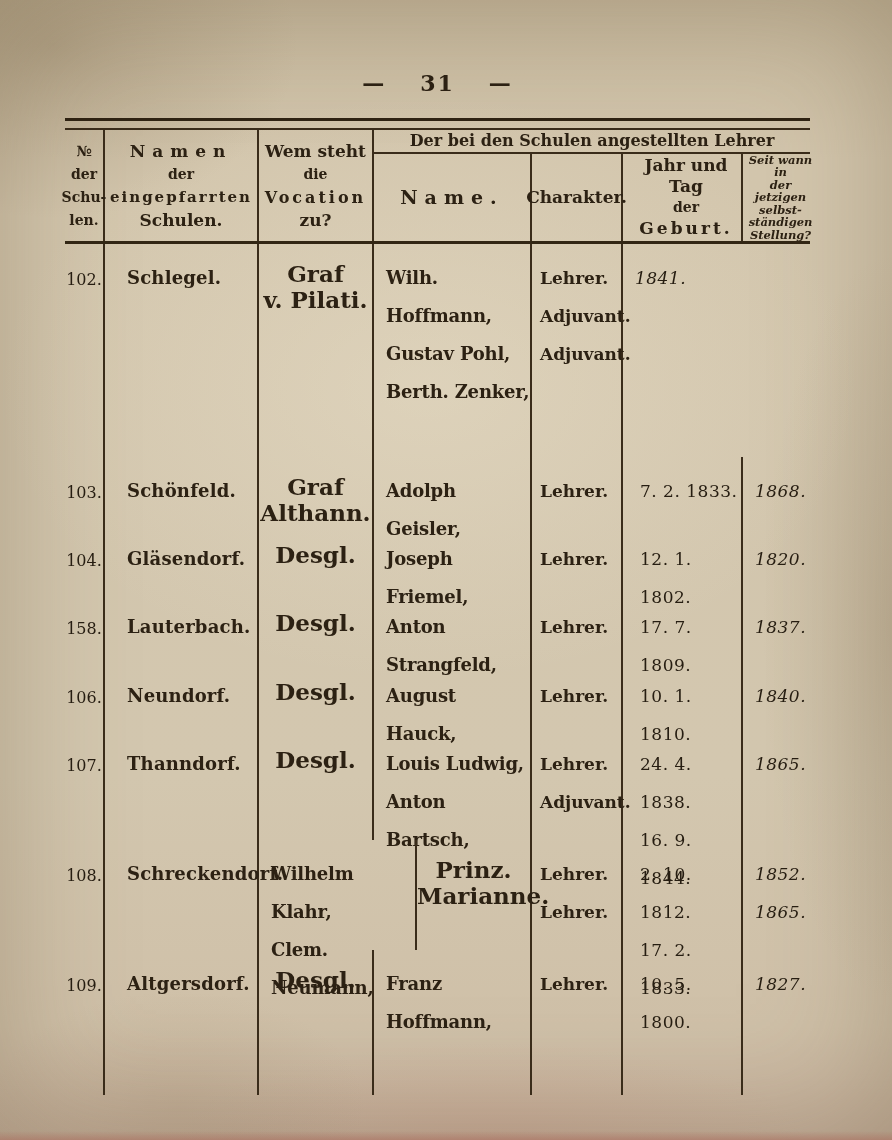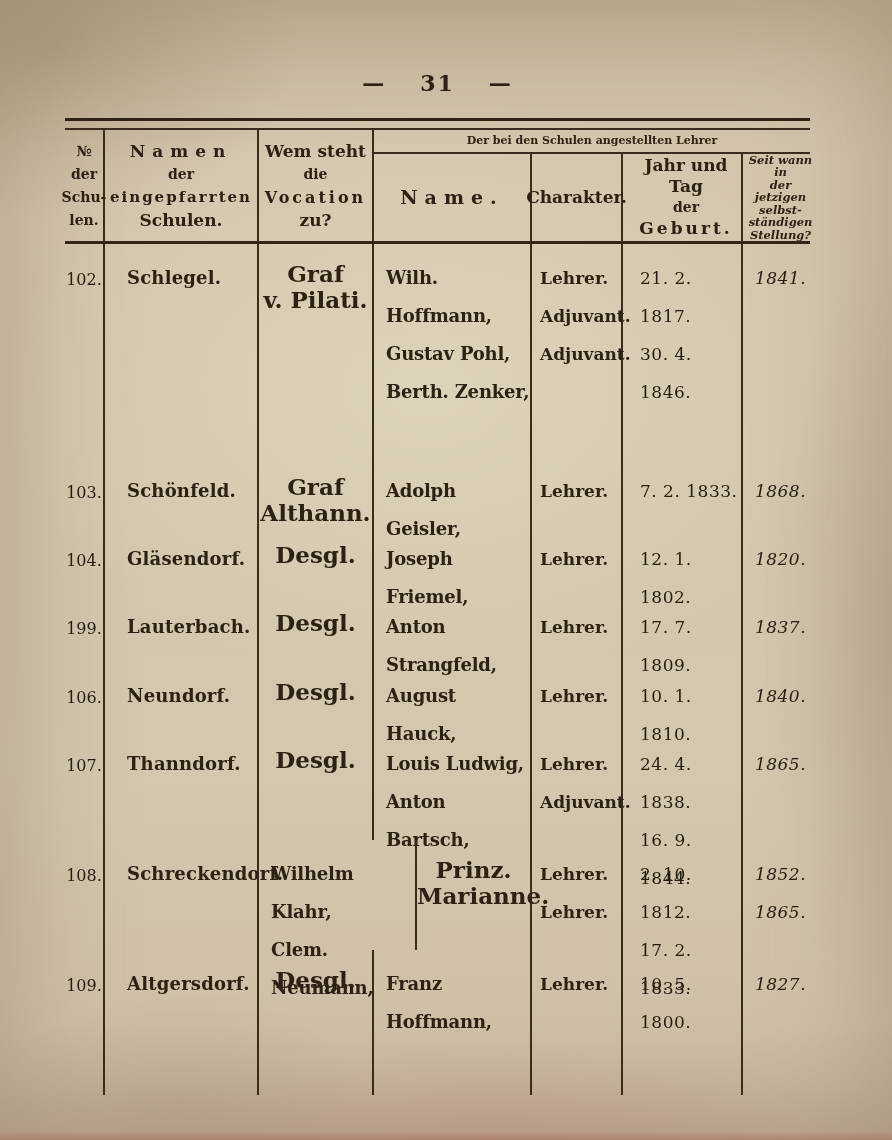--- a/index.html
+++ b/index.html
@@ -49,21 +49,21 @@
   .h-school span,.h-voc span{display:block;line-height:23px;}
   .hl-big{font-size:17px;letter-spacing:7px;}
   .hl-sm{font-size:14px;}
   .hl-spread{font-size:15px;letter-spacing:2px;}
   .hl-voc{font-size:16px;letter-spacing:3px;}
   .hl-plain{font-size:17px;}
   .hgroup{width:436px;display:flex;flex-direction:column;}
   .hspan{
     height:27px;border-bottom:2px solid #3a2c1a;
     display:flex;align-items:center;justify-content:center;
-    color:#2c2113;font-size:11px;font-weight:700;
+    color:#2c2113;font-size:16px;font-weight:700;
   }
   .hsub{display:flex;flex:1;}
   .h-name{font-size:19px;letter-spacing:7px;}
   .h-char{font-size:17px;}
   .h-birth span{display:block;line-height:21px;}
   .hb1{font-size:17px;} .hb2{font-size:14px;} .hb3{font-size:17px;letter-spacing:3px;}
   .h-since{font-size:11.5px;line-height:12.5px;white-space:pre-line;}
   
   .tbody{height:851px;overflow:hidden;}
   .row{display:flex;}
@@ -144,22 +144,20 @@
         <div class="c c1 vr cell numc no">102.</div>
         <div class="c c2 vr cell frak school">Schlegel.</div>
         <div class="c c3 vr cell frak voc">Graf
 v. Pilati.</div>
         <div class="c c4 vr cell frak names">Wilh. Hoffmann,
 Gustav Pohl,
 Berth. Zenker,</div>
         <div class="c c5 vr cell frak char">Lehrer.
 Adjuvant.
 Adjuvant.</div>
-        <div class="c c6 vr cell numc birth">21. 2. 1817.
-30. 4. 1846.</div>
         <div class="c c7 cell numc since">1841.</div>
       </div>
 
       <div class="row r1">
         <div class="c c1 vr cell numc no">103.</div>
         <div class="c c2 vr cell frak school">Schönfeld.</div>
         <div class="c c3 vr cell frak voc">Graf
 Althann.</div>
         <div class="c c4 vr cell frak names">Adolph Geisler,</div>
         <div class="c c5 vr cell frak char">Lehrer.</div>
@@ -171,21 +169,21 @@
         <div class="c c1 vr cell numc no">104.</div>
         <div class="c c2 vr cell frak school">Gläsendorf.</div>
         <div class="c c3 vr cell frak voc">Desgl.</div>
         <div class="c c4 vr cell frak names">Joseph Friemel,</div>
         <div class="c c5 vr cell frak char">Lehrer.</div>
         <div class="c c6 vr cell numc birth">12. 1. 1802.</div>
         <div class="c c7 cell numc since">1820.</div>
       </div>
 
       <div class="row r3">
-        <div class="c c1 vr cell numc no">199.</div>
+        <div class="c c1 vr cell numc no">158.</div>
         <div class="c c2 vr cell frak school">Lauterbach.</div>
         <div class="c c3 vr cell frak voc">Desgl.</div>
         <div class="c c4 vr cell frak names">Anton Strangfeld,</div>
         <div class="c c5 vr cell frak char">Lehrer.</div>
         <div class="c c6 vr cell numc birth">17. 7. 1809.</div>
         <div class="c c7 cell numc since">1837.</div>
       </div>
 
       <div class="row r4">
         <div class="c c1 vr cell numc no">106.</div>

